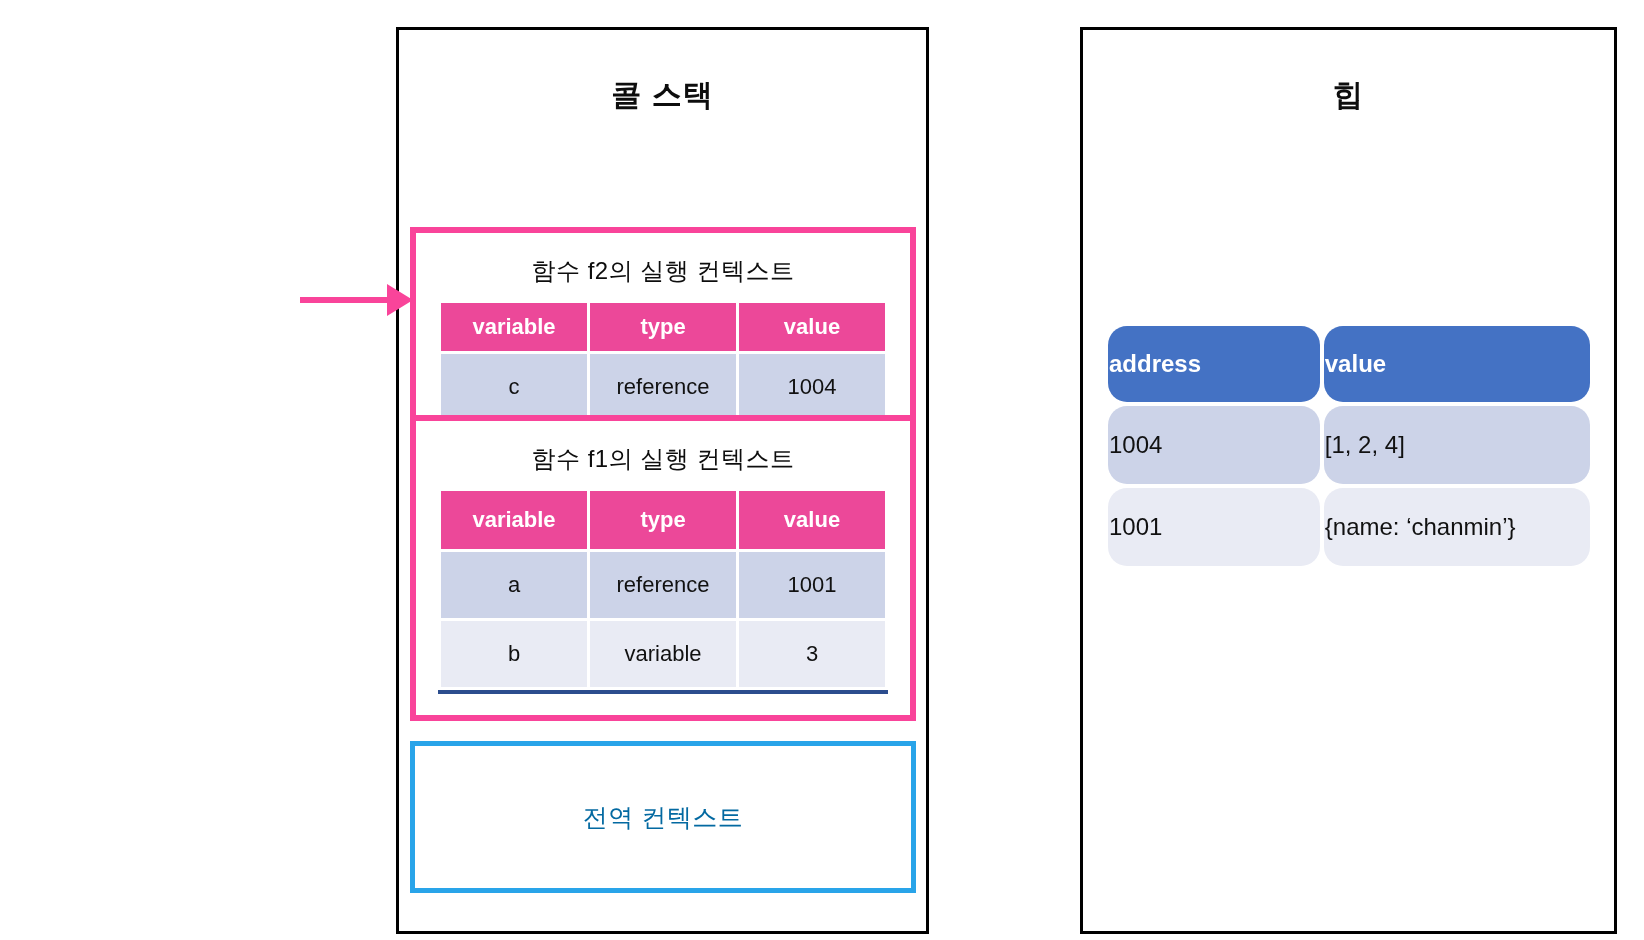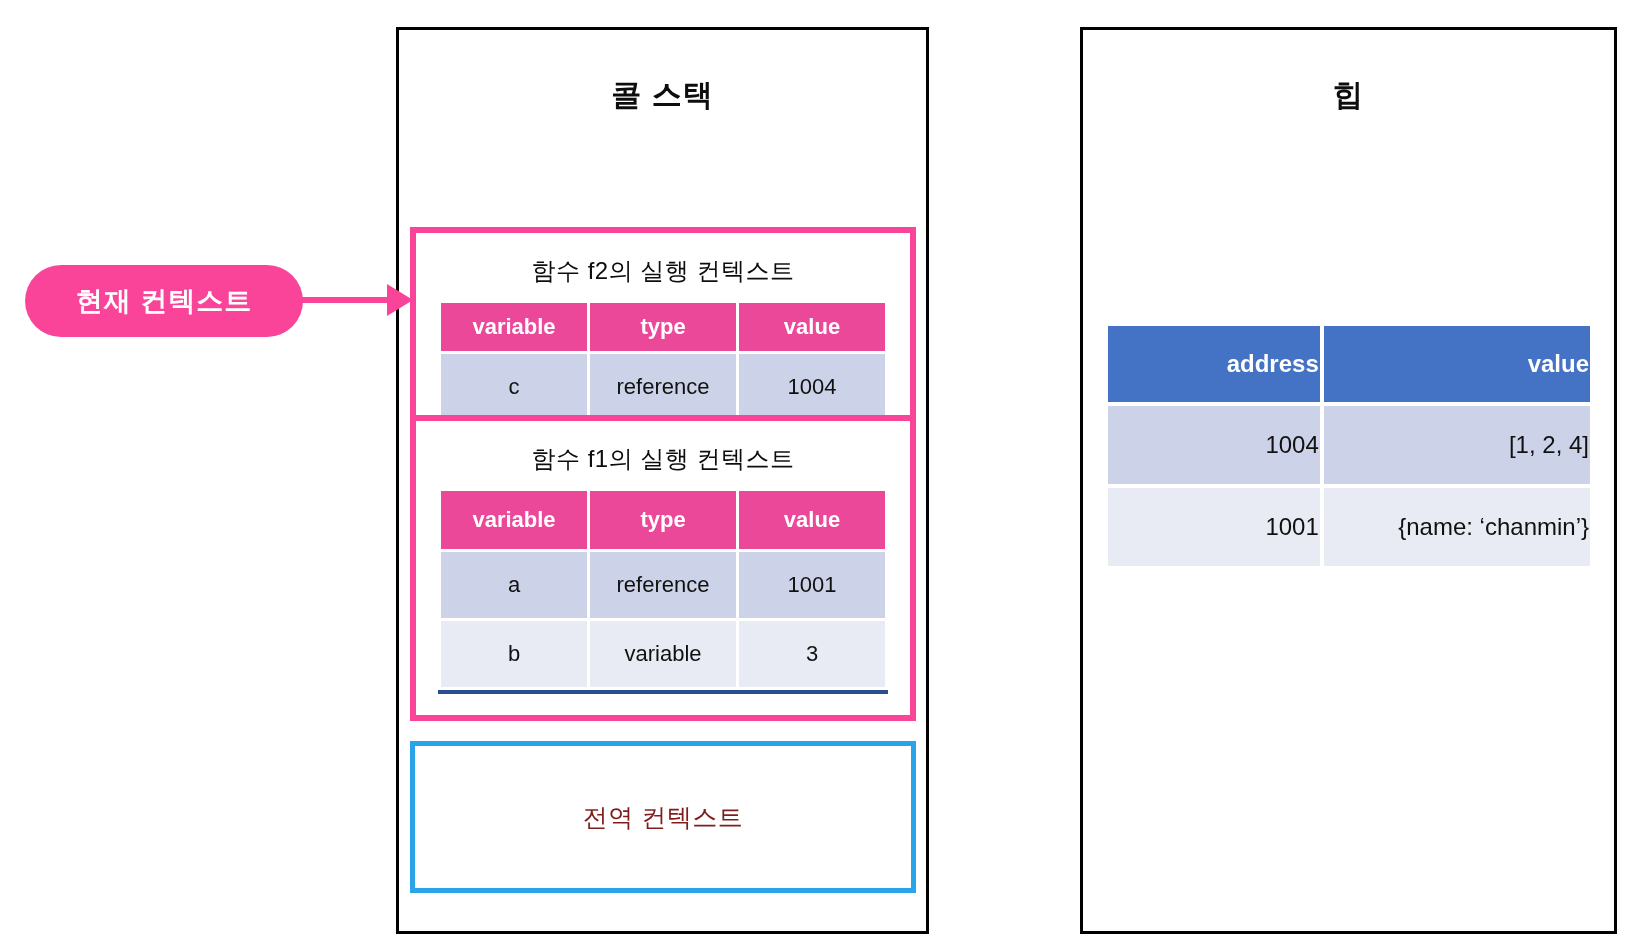--- a/index.html
+++ b/index.html
@@ -52,21 +52,21 @@
   .frame-blue { border: 5px solid #29a4e9; }
 
   #frame-f2     { top: 161px; height: 212px; margin-top: 36px; }
   #frame-f1     { top: 385px; height: 306px; }
   #frame-global {
     top: 711px; height: 152px;
     display: flex; align-items: center; justify-content: center;
   }
   .global-label {
     font-size: 25px;
-    color: #7f1d1d;
+    color: #0369a1;
     letter-spacing: 0.5px;
   }
 
   .frame-title {
     margin-top: 22px;
     text-align: center;
     font-size: 24px;
     color: #0d0d0d;
     letter-spacing: 0.5px;
   }
@@ -104,21 +104,21 @@
 
   table.heap-table {
     position: absolute;
     top: 292px;
     left: 21px;
     border-collapse: separate;
     border-spacing: 4px;
     table-layout: fixed;
     width: 490px;
   }
-  table.heap-table th, table.heap-table td { vertical-align: middle; text-align: right; }
+  table.heap-table th, table.heap-table td { vertical-align: middle; text-align: left; border-radius: 19px; }
   table.heap-table col.col-address { width: 210px; }
   table.heap-table col.col-value   { width: 264px; }
   table.heap-table th {
     background: #4472c4;
     color: #ffffff;
     font-size: 24px;
     font-weight: bold;
     height: 74px;
   }
   table.heap-table td {
@@ -166,23 +166,20 @@
     border-top: 16px solid transparent;
     border-bottom: 16px solid transparent;
     z-index: 6;
   }
 </style>
 </head>
 <body>
 
 <div id="stage">
 
-  <div id="current-context-pill">
-    <span>현재 컨텍스트</span>
-  </div>
   <div id="arrow-line"></div>
   <div id="arrow-head"></div>
 
   <div id="callstack-box" class="outer-box">
     <div class="box-title">콜 스택</div>
 
     <div id="frame-f2" class="frame frame-pink">
       <div class="frame-title">함수 f2의 실행 컨텍스트</div>
       <table class="ctx-table">
         <thead>

